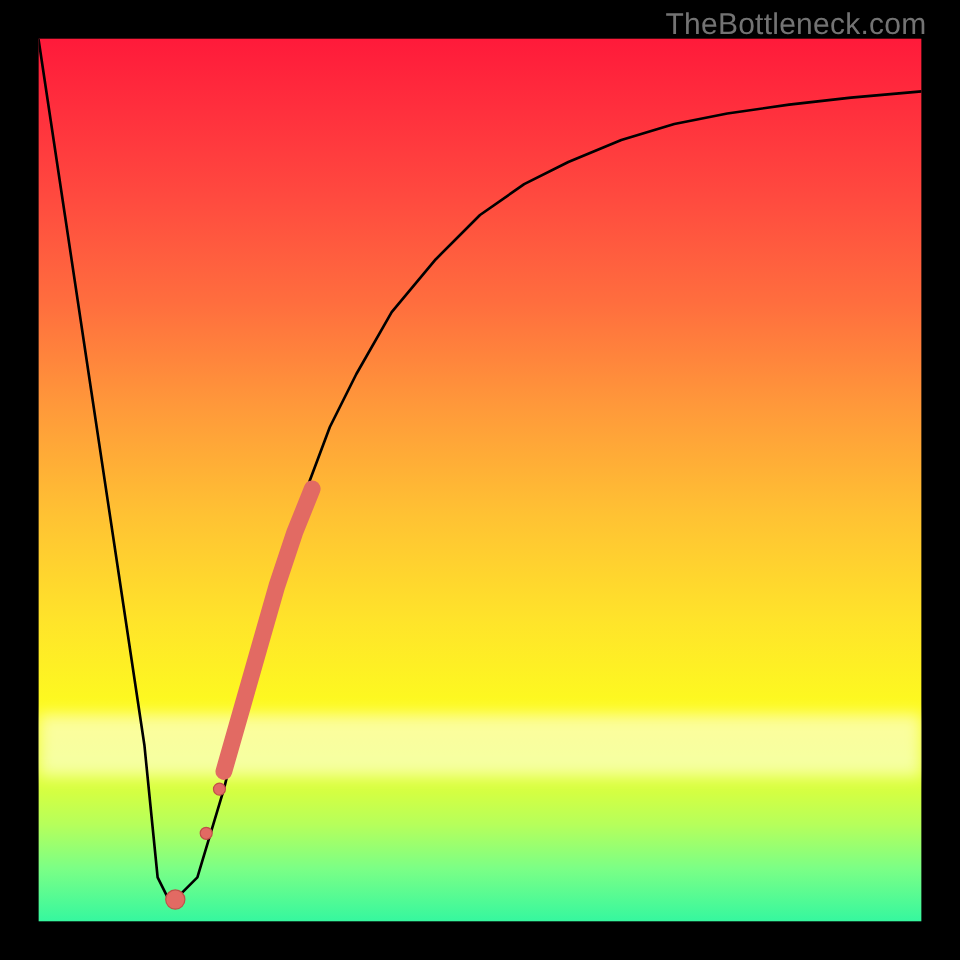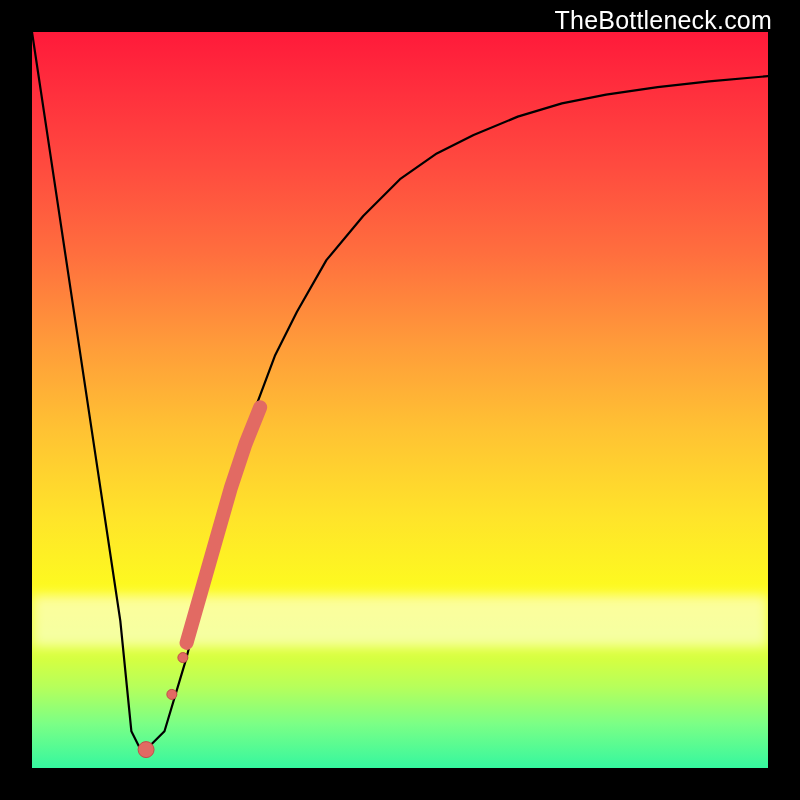--- a/index.html
+++ b/index.html
@@ -56,21 +56,21 @@
   svg.curve {
     position: absolute;
     inset: 0;
     width: 100%;
     height: 100%;
   }
   .watermark {
     position: absolute;
     top: 6px;
     right: 28px;
-    color: #ffffff;
+    color: #737373;
     font-size: 25px;
     letter-spacing: 0.2px;
     user-select: none;
   }
 </style>
 </head>
 <body>
 
 <div class="outer">
   <div class="watermark">TheBottleneck.com</div>

